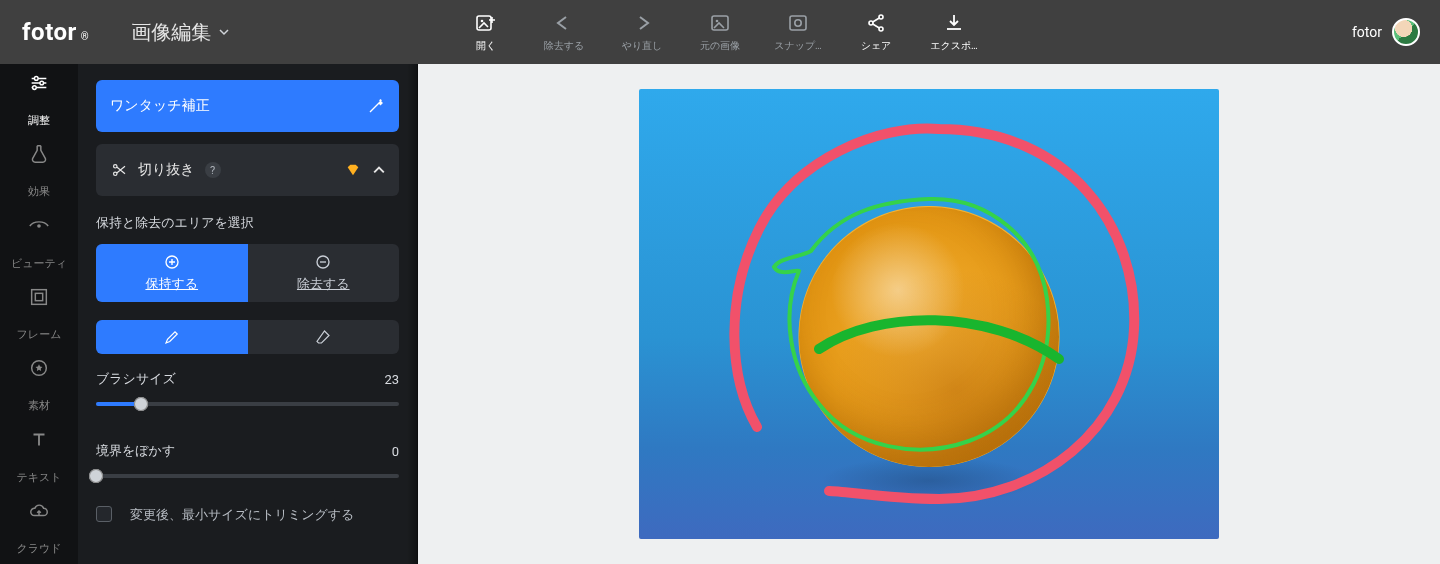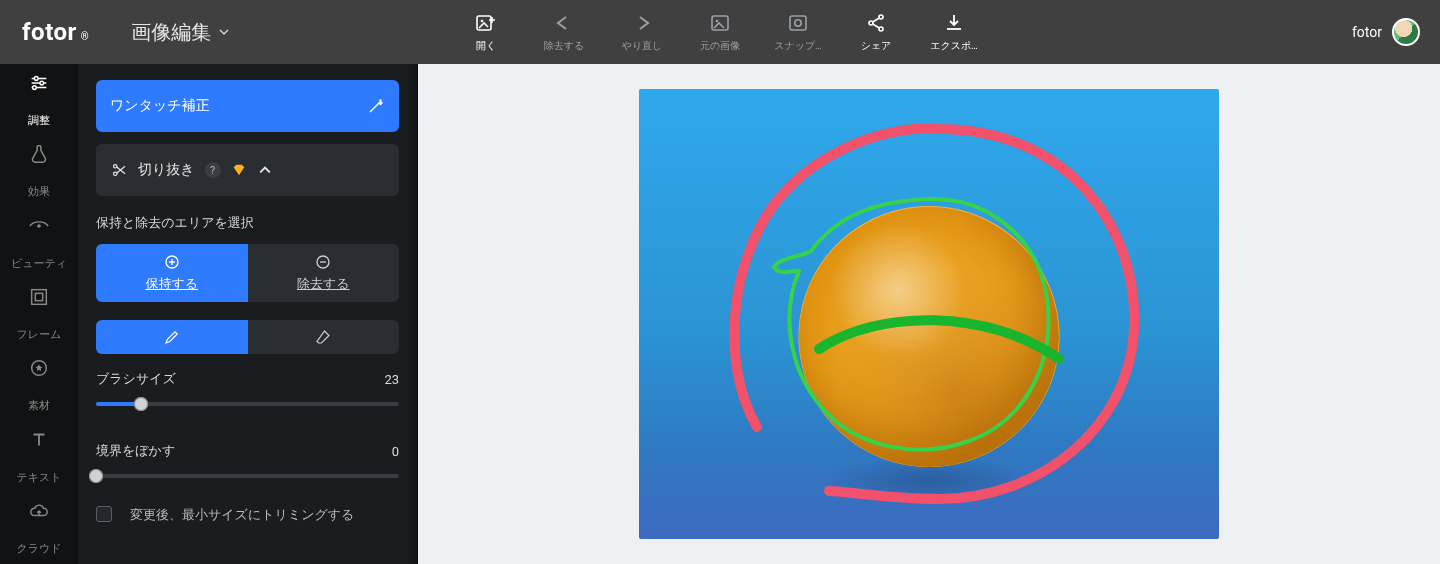--- a/index.html
+++ b/index.html
@@ -75,21 +75,21 @@
     content:""; position:absolute; top:0; right:0; width:10px; height:100%;
     background: linear-gradient(to left, rgba(0,0,0,.35), transparent);
     pointer-events:none;
   }
 
   .card {
     border-radius: 6px; height: 52px; display: flex; align-items: center;
     padding: 0 14px; font-size: 14px; gap: 10px;
   }
   .card.primary { background: #2e7bff; color: #fff; justify-content: space-between; }
-  .card.secondary { background: #2a2d32; color: #e6e6e6; justify-content: flex-start; margin-top: 12px; }
+  .card.secondary { background: #2a2d32; color: #e6e6e6; justify-content: space-between; margin-top: 12px; }
   .card .left { display: flex; align-items: center; gap: 10px; }
   .card .right { display: flex; align-items: center; gap: 12px; }
   .help-dot {
     width: 16px; height: 16px; border-radius: 50%; background: #3a3e44; color: #aeb3ba;
     display: inline-flex; align-items: center; justify-content: center; font-size: 11px;
   }
   .diamond { color: #ffb020; }
 
   .section-label { font-size: 13px; color: #d7dadf; margin-top: 18px; }
 

